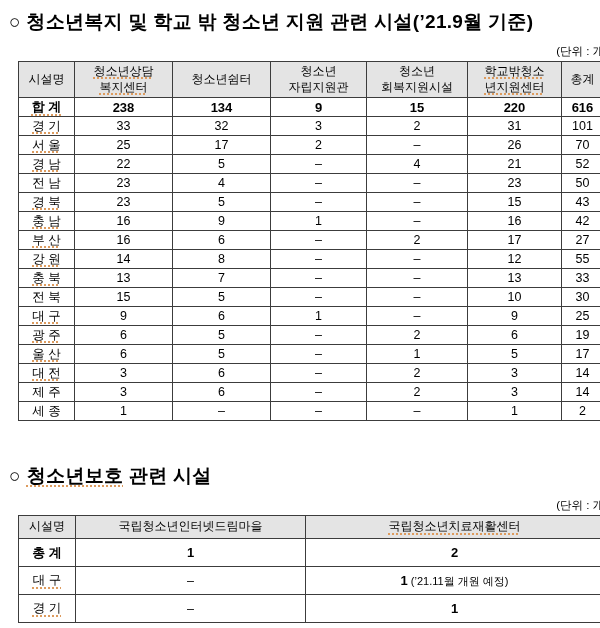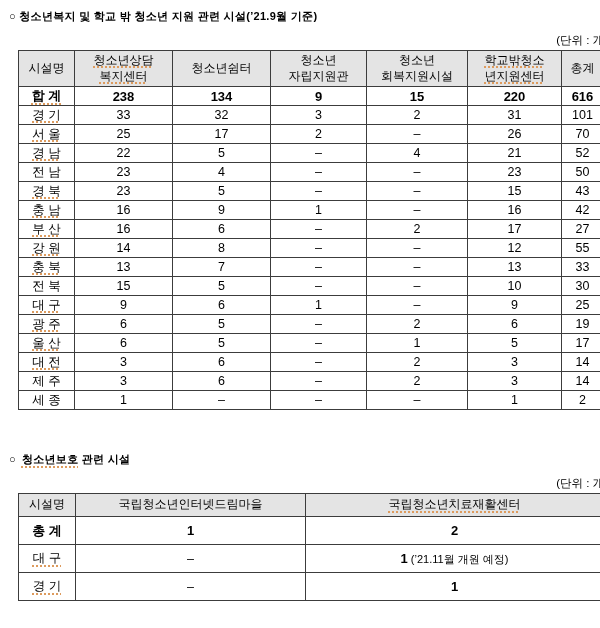--- a/index.html
+++ b/index.html
@@ -2,21 +2,21 @@
 <html><head>
 <meta charset="utf-8">
 <style>
   html,body{margin:0;padding:0;}
   body{
     width:600px;height:628px;background:#ffffff;
     font-family:"Liberation Sans","DejaVu Sans",sans-serif;
     color:#000;
   }
   .section-title{
-    font-size:11px;font-weight:700;letter-spacing:0.3px;
+    font-size:19px;font-weight:700;letter-spacing:0.3px;
     margin:9px 0 0 9px;white-space:nowrap;
   }
   .section-title .bullet{font-weight:400;margin-right:6px;}
   .unit-label{
     width:592px;text-align:right;font-size:11.5px;
     margin-top:9px;margin-bottom:2px;padding-left:16px;
   }
   table{
     border-collapse:collapse;table-layout:fixed;
     margin-left:18px;width:585px;

